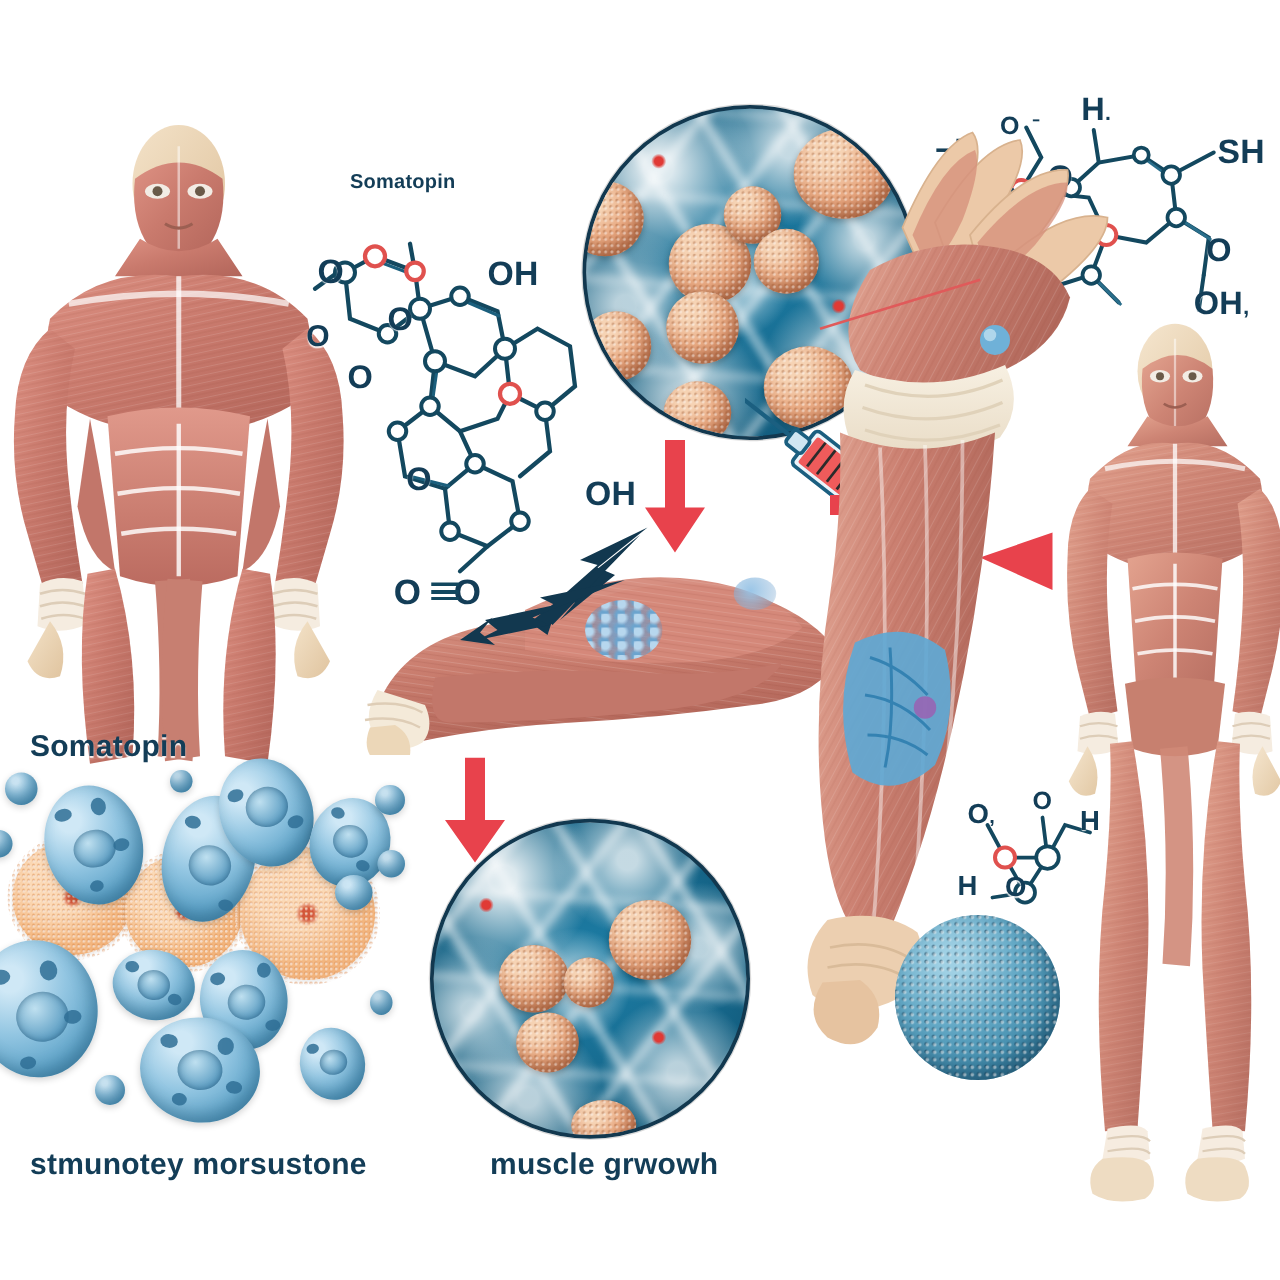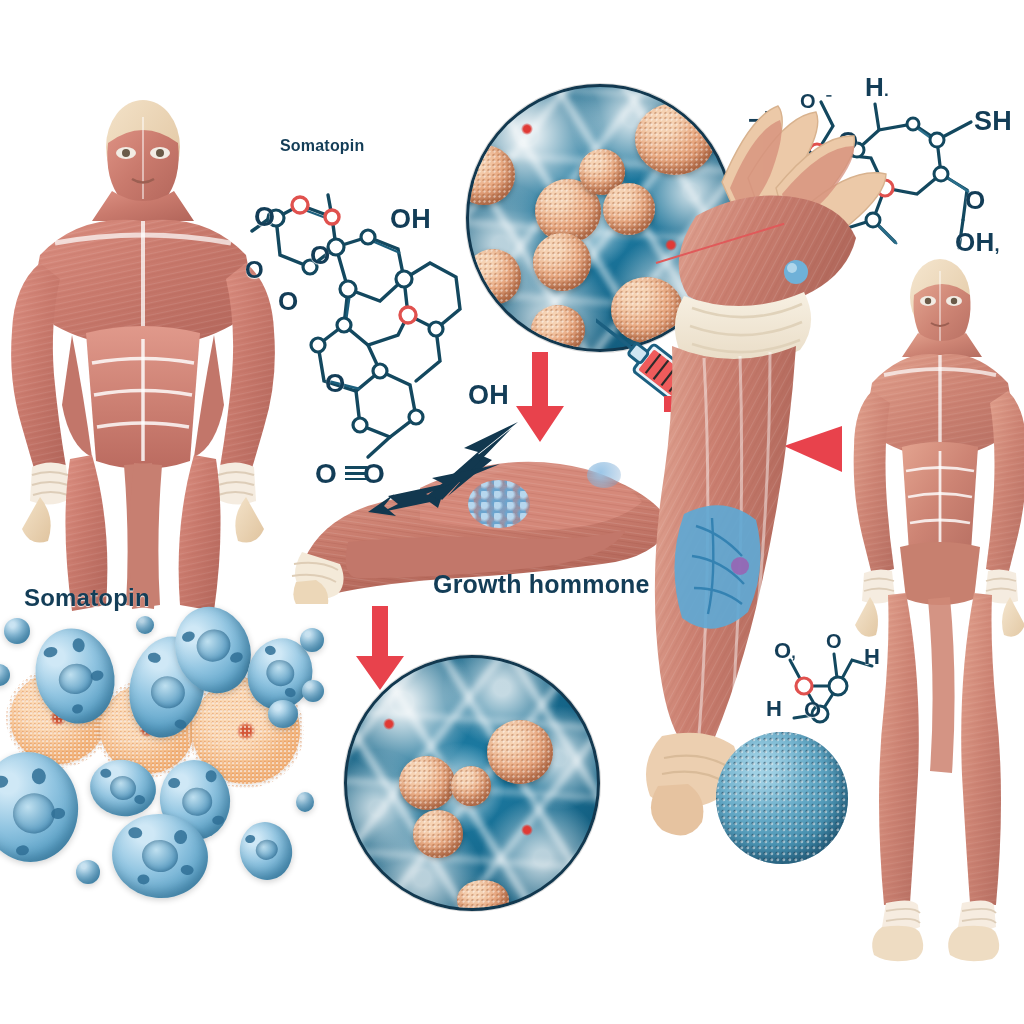--- a/index.html
+++ b/index.html
@@ -392,21 +392,20 @@
     <svg width="94" height="52" viewBox="0 0 94 52">
       <path d="M0 18 L56 18 L56 2 L92 26 L56 50 L56 34 L0 34 Z" fill="#e8424c"></path>
     </svg>
   </div>
   <div class="arrow" style="left:782px;top:424px;width:62px;height:52px;">
     <svg width="62" height="52" viewBox="0 0 62 52">
       <path d="M60 2 L60 48 L2 22 Z" fill="#e8424c"></path>
     </svg>
   </div>
 
-  <div class="lbl" style="left:433px;top:570px;font-size:25px;">Growth hommone</div>
 
   <div class="body" style="left:600px;top:96px;width:290px;height:740px;">
     <svg width="290" height="740" viewBox="0 0 290 740">
       <defs>
         <linearGradient id="armg2" x1="0" y1="0" x2="1" y2="0.3">
           <stop offset="0%" stop-color="#e3a896"></stop>
             <stop offset="45%" stop-color="#cb8071"></stop>
           <stop offset="100%" stop-color="#b2695c"></stop>
         </linearGradient>
         <linearGradient id="tend" x1="0" y1="0" x2="0" y2="1">
@@ -596,20 +595,21 @@
     <div class="sphere" style="left:104px;top:108px;width:40px;height:40px;">
         <div class="grain"></div>
       </div>
     <div class="sphere" style="left:66px;top:152px;width:50px;height:48px;">
         <div class="grain"></div>
       </div>
     <div class="sphere" style="left:110px;top:222px;width:52px;height:40px;">
         <div class="grain"></div>
       </div>
   </div>
+  <div class="lbl" style="left:392px;top:918px;font-size:24px;">muscle grwowh</div>
 
   <div style="position:absolute;left:-6px;top:612px;width:330px;height:300px;">
 
     <div class="fuzz" style="left:16px;top:60px;width:96px;height:92px;">
         <div class="fz"></div>
       </div>
     <div class="fuzz" style="left:106px;top:72px;width:94px;height:90px;">
         <div class="fz"></div>
       </div>
     <div class="fuzz" style="left:198px;top:66px;width:108px;height:106px;">
@@ -673,14 +673,15 @@
     <div class="cell" style="left:-6px;top:52px;width:22px;height:22px;"></div>
     <div class="cell" style="left:142px;top:4px;width:18px;height:18px;"></div>
     <div class="cell" style="left:306px;top:16px;width:24px;height:24px;"></div>
     <div class="cell" style="left:308px;top:68px;width:22px;height:22px;"></div>
     <div class="cell" style="left:274px;top:88px;width:30px;height:28px;"></div>
     <div class="cell" style="left:302px;top:180px;width:18px;height:20px;"></div>
     <div class="cell" style="left:82px;top:248px;width:24px;height:24px;"></div>
   </div>
 
   <div class="lbl" style="left:24px;top:584px;font-size:24px;">Somatopin</div>
+  <div class="lbl" style="left:24px;top:918px;font-size:24px;">stmunotey morsustone</div>
 
 </div>
 
 </body></html>

